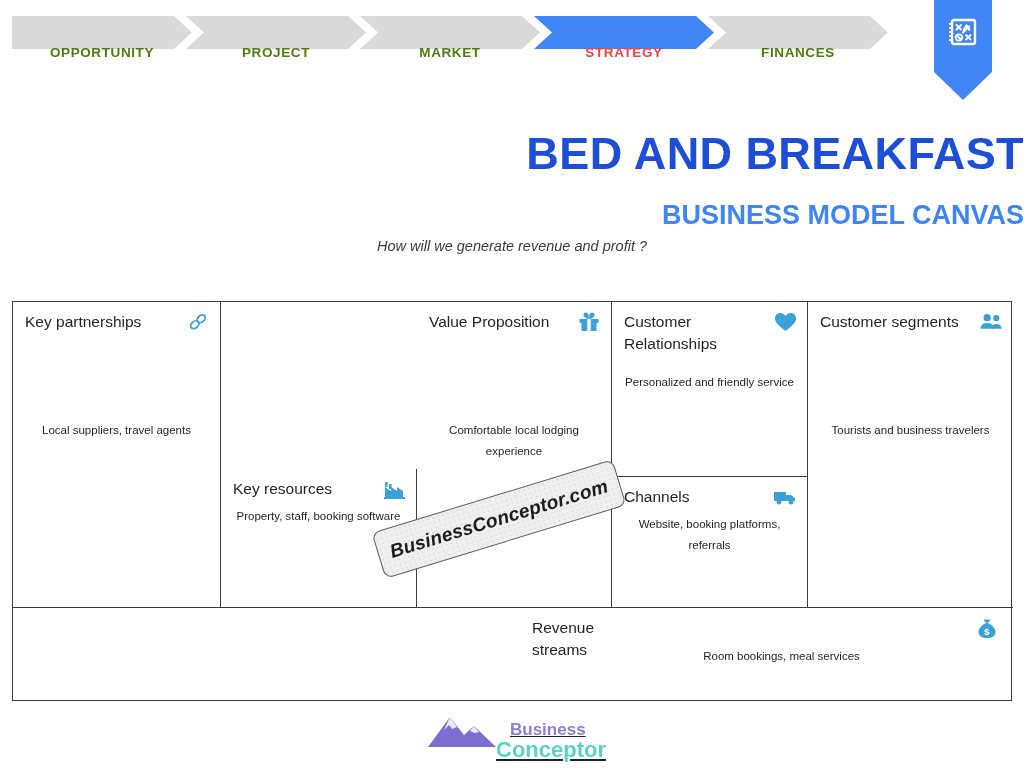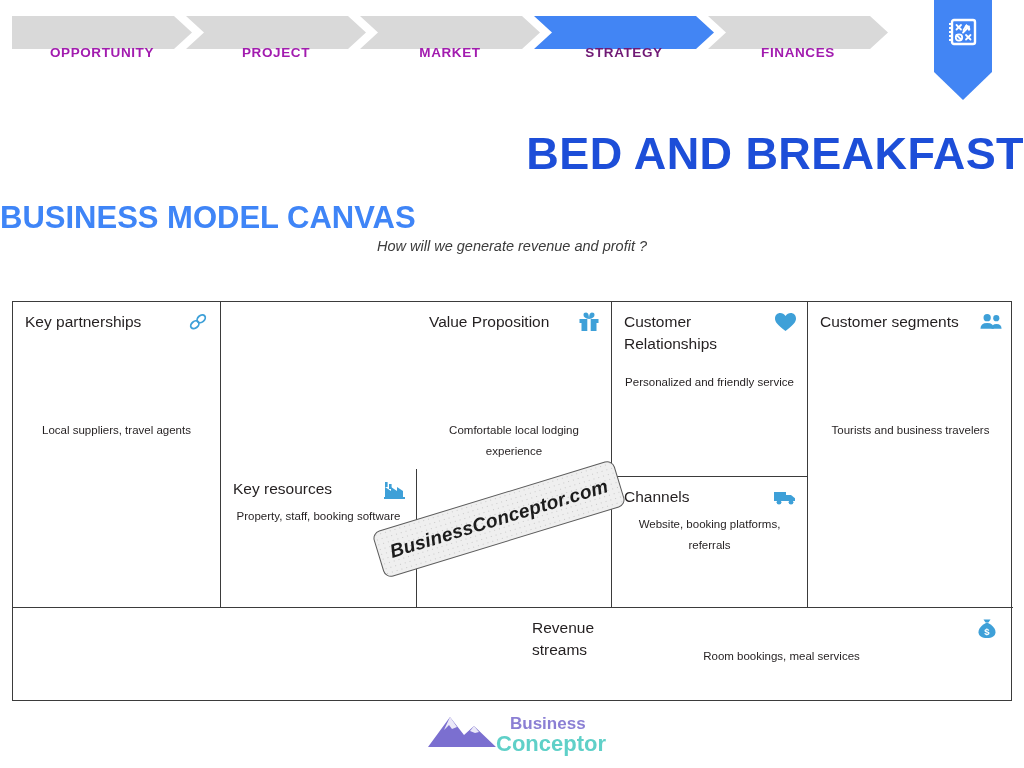--- a/index.html
+++ b/index.html
@@ -35,24 +35,24 @@
     clip-path: polygon(0 0, calc(100% - 18px) 0, 100% 50%, calc(100% - 18px) 100%, 0 100%);
   }
   .chev.active { background: #4285f4; }
   .chev-label {
     position: absolute;
     top: 45px;
     text-align: center;
     font-size: 13.5px;
     font-weight: bold;
     letter-spacing: .6px;
-    color: #a21caf;
+    color: #4d7c0f;
     white-space: nowrap;
   }
-  .chev-label.active { color: #701a75; }
+  .chev-label.active { color: #ef4444; }
 
   
   #strategy-banner {
     position: absolute;
     left: 934px; top: 0;
     width: 58px; height: 100px;
     background: #4285f4;
     -webkit-clip-path: polygon(0 0, 100% 0, 100% 72%, 50% 100%, 0 72%);
     clip-path: polygon(0 0, 100% 0, 100% 72%, 50% 100%, 0 72%);
   }
@@ -66,22 +66,22 @@
     text-align: right;
     font-size: 45px;
     font-weight: bold;
     color: #1d4ed8;
     letter-spacing: .4px;
   }
   #sub-title {
     position: absolute;
     left: 0; top: 200px;
     width: 1024px;
-    text-align: left;
-    font-size: 31px;
+    text-align: right;
+    font-size: 27px;
     font-weight: bold;
     color: #3f85f7;
   }
   #tagline {
     position: absolute;
     left: 0; top: 238px;
     width: 1024px;
     text-align: center;
     font-size: 14.5px;
     font-style: italic;
@@ -175,22 +175,23 @@
   }
 
   
   #footer-logo {
     position: absolute;
     left: 424px; top: 707px;
     width: 190px; height: 46px;
   }
   #footer-logo .logo-text {
     position: absolute;
-    left: 72px; top: 8px;
+    left: 72px; top: 14px;
     line-height: 1;
+    text-decoration: underline;
   }
   #footer-logo .logo-business {
     font-size: 17px; font-weight: bold;
     color: #8b7fd4;
     display: block;
     margin-left: 14px;
   }
   #footer-logo .logo-conceptor {
     font-size: 22px; font-weight: bold;
     color: #5fd0c8;

